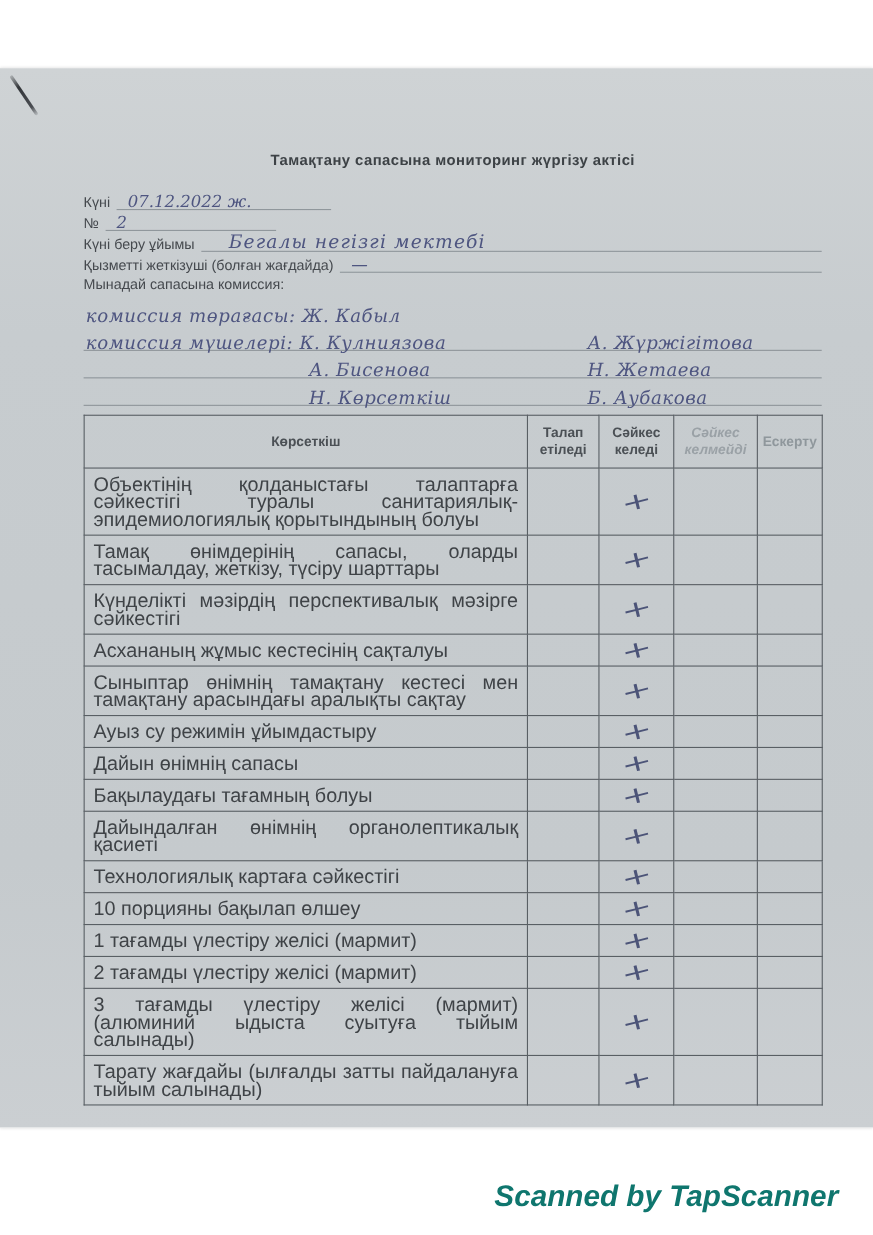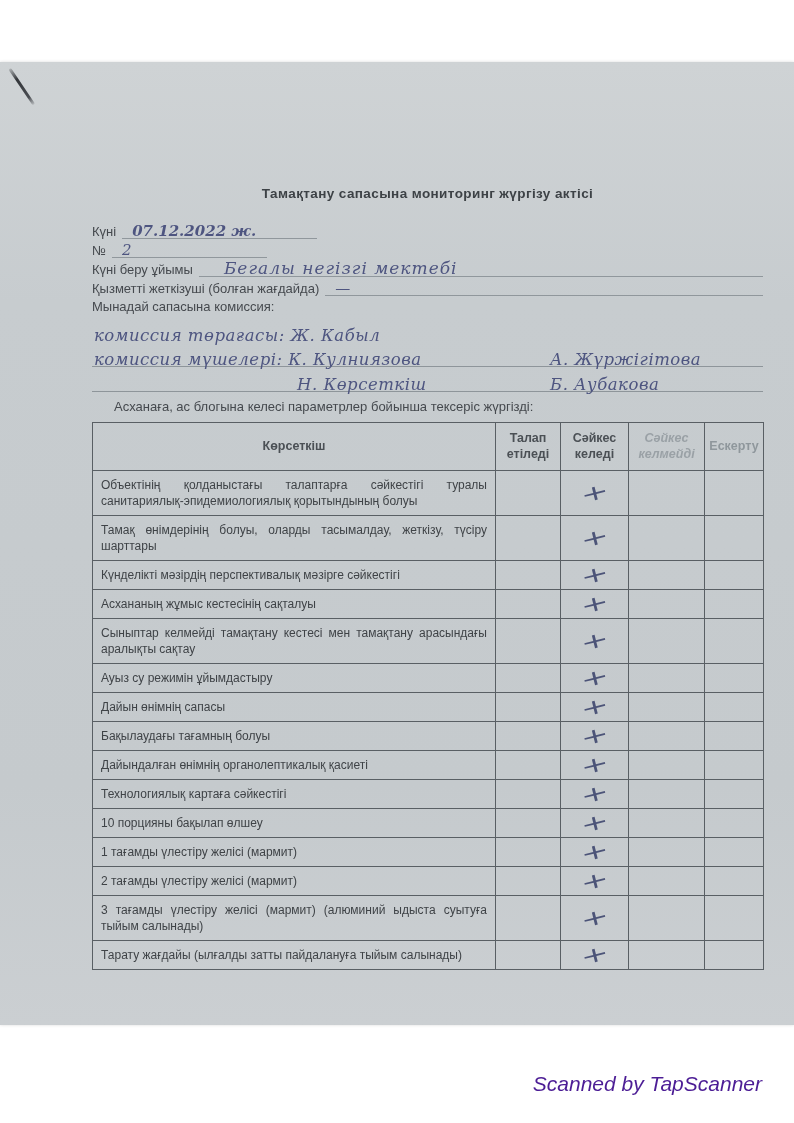--- a/index.html
+++ b/index.html
@@ -21,23 +21,22 @@
     position: absolute;
     left: 11px; top: 6px;
     width: 43px; height: 3px;
     background: linear-gradient(90deg, rgba(40,42,45,0.2), #33363a 30%, #4a4d52 80%, rgba(60,63,68,0.15));
     border-radius: 2px;
     transform: rotate(56deg);
     transform-origin: left top;
   }
   .content {
     position: absolute;
-    left: 92px; top: 0;
+    left: 76px; top: 0;
     width: 671px;
-    margin-top: 48px;
   }
   .doc-title {
     margin-top: 76px;
     text-align: center;
     font-size: 13.5px;
     font-weight: bold;
     color: #3d4246;
     letter-spacing: 0.4px;
   }
   .fields { margin-top: 20px; font-size: 13px; color: #45494e; }
@@ -57,21 +56,21 @@
     font-family: "DejaVu Serif", serif;
     font-style: italic;
     color: #4e5580;
   }
   .field-value {
     position: absolute;
     left: 10px; bottom: -2px;
     font-size: 15px;
     white-space: nowrap;
   }
-  .w-date { width: 195px; font-weight: bold; }
+  .w-date { width: 195px; }
   .w-num { width: 155px; }
   .w-org { flex: 1; }
   .w-sup { flex: 1; }
   .org-value { font-size: 17px; letter-spacing: 1px; left: 25px; }
   .commission { margin-top: 4px; }
   .comm-line {
     position: relative;
     height: 24px;
     text-decoration: underline;
   }
@@ -110,41 +109,42 @@
     font-size: 12.5px;
     font-weight: bold;
     color: #4b5055;
     padding: 8px 3px;
     text-align: center;
     line-height: 1.25;
   }
   .check-table th.faded { color: #9aa1a6; font-style: italic; }
   .check-table th.faded2 { color: #8f979c; overflow-wrap: anywhere; }
   .check-table td.c-label {
-    font-size: 12px;
+    font-size: 18px;
     color: #3f4347;
     padding: 6px 8px;
     line-height: 16px;
     text-align: justify;
   }
   .check-table td.c-mark { text-align: center; padding: 0; }
   .check {
     display: inline-block;
     font-family: "DejaVu Sans", sans-serif;
     font-size: 21px;
     color: #4c5478;
     transform: rotate(-14deg) scaleX(1.6);
   }
   .watermark {
     position: absolute;
     right: 32px; top: 1072px;
-    font-size: 21px;
+    font-size: 27px;
     font-style: italic;
-    color: #4c1d95;
+    color: #0f766e;
     font-family: "Liberation Sans", sans-serif;
+    font-weight: bold;
   }
 </style>
 </head>
 <body>
 
 <div class="paper">
   <div class="pen-mark"></div>
 
   <div class="content">
     <div class="doc-title">Тамақтану сапасына мониторинг жүргізу актісі</div>
@@ -181,26 +181,29 @@
 
     <div class="commission">
         <div class="comm-line">
           <span class="comm-left hand">комиссия төрағасы: Ж. Кабыл</span>
         </div>
         <div class="comm-line comm-underlined">
           <span class="comm-left hand">комиссия мүшелері: К. Кулниязова</span>
           <span class="comm-right hand">А. Жүржігітова</span>
         </div>
         <div class="comm-line comm-underlined comm-indent">
+          <span class="comm-left hand">А. Бисенова</span>
+          <span class="comm-right hand">Н. Жетаева</span>
+        </div>
+        <div class="comm-line comm-underlined comm-indent">
           <span class="comm-left hand">Н. Көрсеткіш</span>
           <span class="comm-right hand">Б. Аубакова</span>
         </div>
       </div>
 
-    <div class="intro">Асханаға, ас блогына келесі параметрлер бойынша тексеріс жүргізді:</div>
 
     <table class="check-table">
       <colgroup>
           <col class="c1">
           <col class="c2">
           <col class="c3">
           <col class="c4">
           <col class="c5">
         </colgroup>
       <thead>
@@ -214,42 +217,42 @@
       </thead>
       <tbody>
           <tr>
             <td class="c-label">Объектінің қолданыстағы талаптарға сәйкестігі туралы санитариялық-эпидемиологиялық қорытындының болуы</td>
             <td class="c-mark"></td>
             <td class="c-mark"><span class="check">+</span></td>
             <td class="c-mark"></td>
             <td class="c-mark"></td>
           </tr>
           <tr>
-            <td class="c-label">Тамақ өнімдерінің болуы, оларды тасымалдау, жеткізу, түсіру шарттары</td>
+            <td class="c-label">Тамақ өнімдерінің сапасы, оларды тасымалдау, жеткізу, түсіру шарттары</td>
             <td class="c-mark"></td>
             <td class="c-mark"><span class="check">+</span></td>
             <td class="c-mark"></td>
             <td class="c-mark"></td>
           </tr>
           <tr>
             <td class="c-label">Күнделікті мәзірдің перспективалық мәзірге сәйкестігі</td>
             <td class="c-mark"></td>
             <td class="c-mark"><span class="check">+</span></td>
             <td class="c-mark"></td>
             <td class="c-mark"></td>
           </tr>
           <tr>
             <td class="c-label">Асхананың жұмыс кестесінің сақталуы</td>
             <td class="c-mark"></td>
             <td class="c-mark"><span class="check">+</span></td>
             <td class="c-mark"></td>
             <td class="c-mark"></td>
           </tr>
           <tr>
-            <td class="c-label">Сыныптар келмейді тамақтану кестесі мен тамақтану арасындағы аралықты сақтау</td>
+            <td class="c-label">Сыныптар өнімнің тамақтану кестесі мен тамақтану арасындағы аралықты сақтау</td>
             <td class="c-mark"></td>
             <td class="c-mark"><span class="check">+</span></td>
             <td class="c-mark"></td>
             <td class="c-mark"></td>
           </tr>
           <tr>
             <td class="c-label">Ауыз су режимін ұйымдастыру</td>
             <td class="c-mark"></td>
             <td class="c-mark"><span class="check">+</span></td>
             <td class="c-mark"></td>

